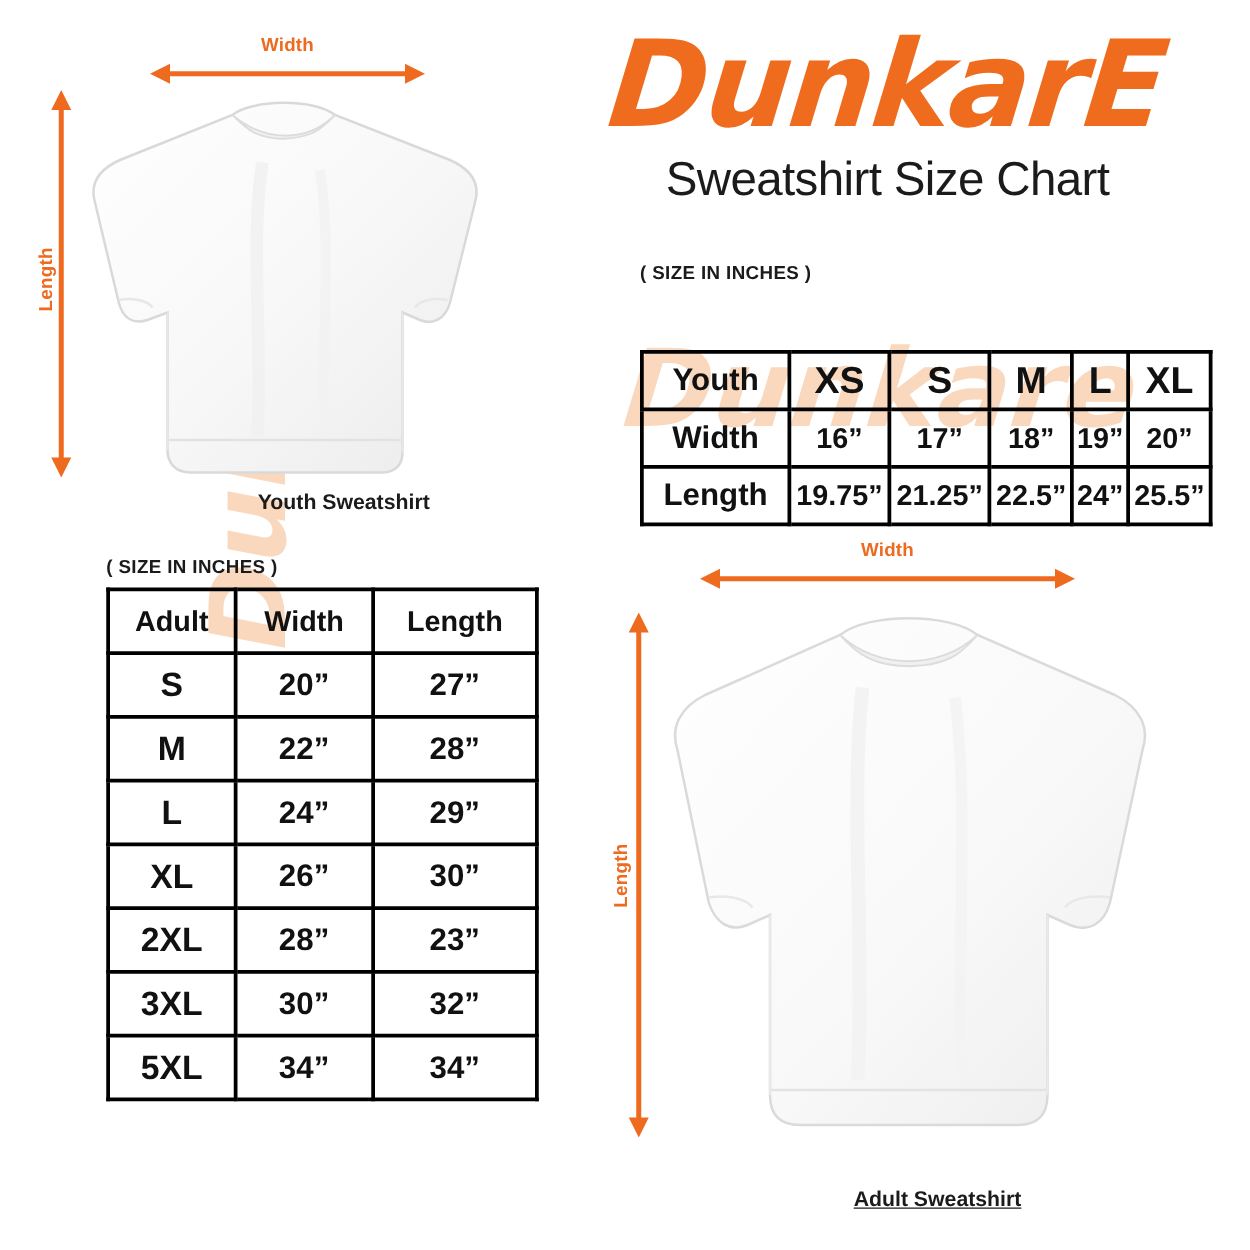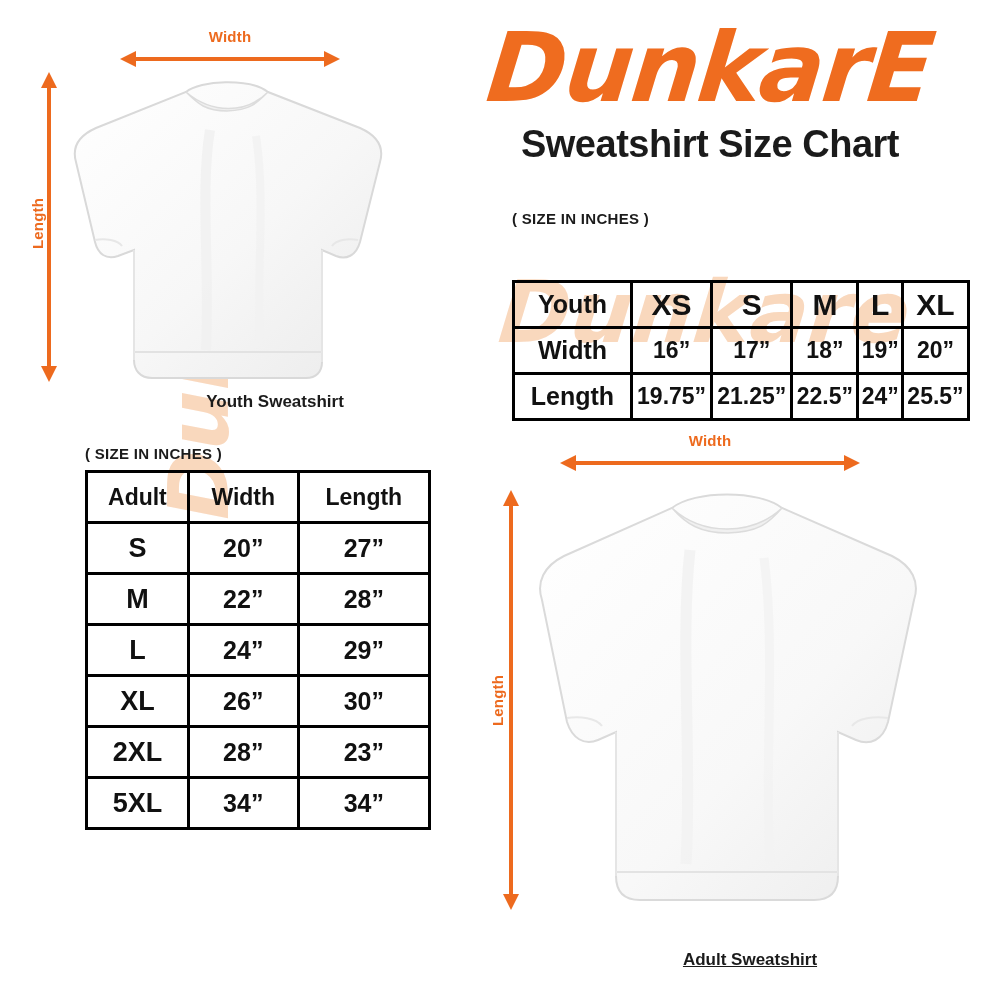--- a/index.html
+++ b/index.html
@@ -40,21 +40,21 @@
     font-style: italic;
     font-size: 96px;
     color: #EF6C1F;
     text-align: center;
     line-height: 1.05;
     letter-spacing: -2px;
     transform: skewX(-6deg);
   }
   .brand-sub {
     font-size: 38px;
-    font-weight: 700;
+    font-weight: 400;
     color: #1b1b1b;
     text-align: center;
     margin-top: 4px;
     letter-spacing: -.5px;
   }
 
   
   .watermark {
     position: absolute;
     font-family: "DejaVu Sans", sans-serif;
@@ -215,20 +215,25 @@
           <td class="sizecell">XL</td>
           <td>26”</td>
           <td>30”</td>
         </tr>
         <tr>
           <td class="sizecell">2XL</td>
           <td>28”</td>
           <td>23”</td>
         </tr>
         <tr>
+          <td class="sizecell">3XL</td>
+          <td>30”</td>
+          <td>32”</td>
+        </tr>
+        <tr>
           <td class="sizecell">5XL</td>
           <td>34”</td>
           <td>34”</td>
         </tr>
       </tbody>
     </table>
   </div>
 
   <div style="position:absolute;left:520px;top:480px;width:440px;height:450px;">
     <svg class="shirt-svg" width="440" height="450" viewBox="0 0 440 450">

